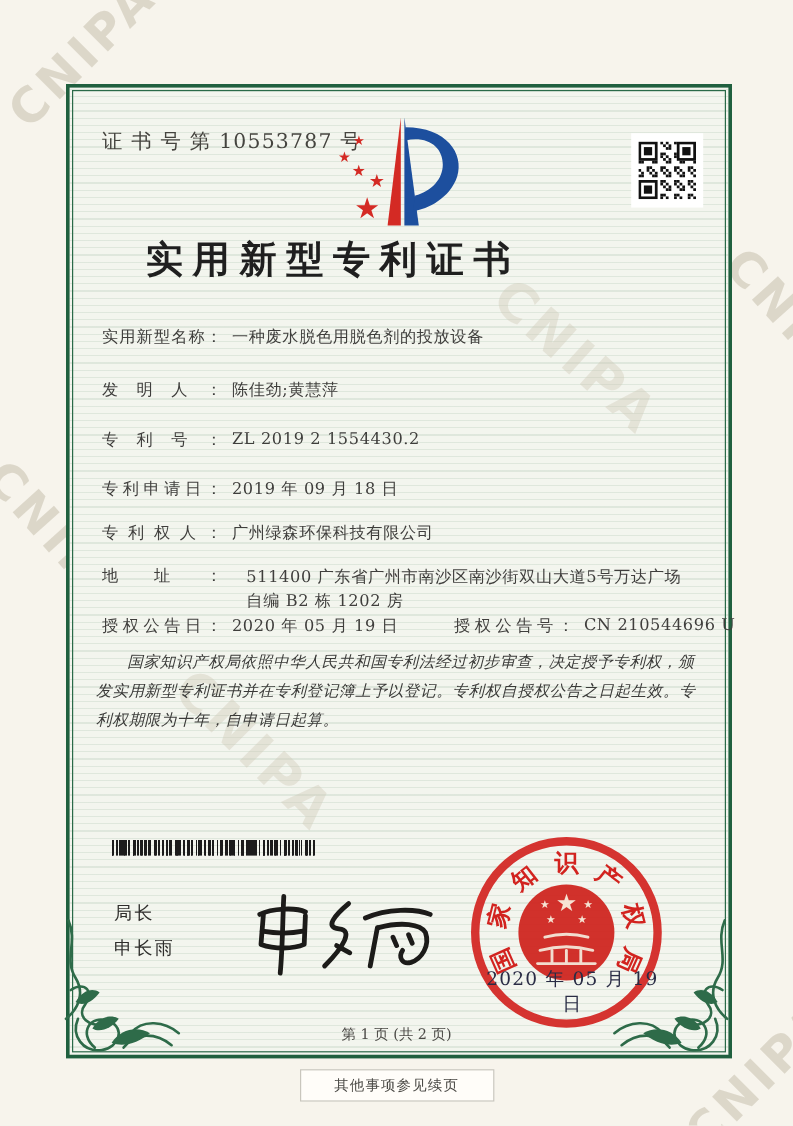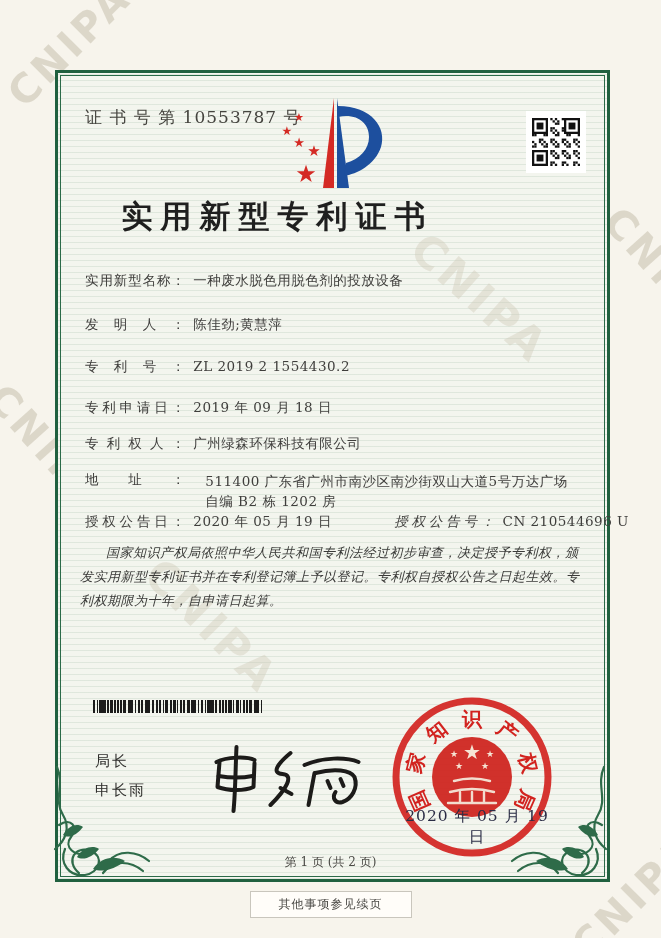--- a/index.html
+++ b/index.html
@@ -254,21 +254,21 @@
   <span class="flabel">专利权人：</span>
   <span class="fvalue">广州绿森环保科技有限公司</span>
 </div>
 <div class="row" style="top:471px">
   <span class="flabel">地址：</span>
   <span class="addr-lines"><span>511400 广东省广州市南沙区南沙街双山大道5号万达广场</span><br><span>自编 B2 栋 1202 房</span></span>
 </div>
 <div class="row" style="top:513px">
   <span class="flabel">授权公告日：</span>
   <span class="fvalue">2020 年 05 月 19 日</span>
-  <span class="flabel" style="margin-left:58px;font-style:italic;">授权公告号：</span>
+  <span class="flabel" style="margin-left:42px;">授权公告号：</span>
   <span class="fvalue">CN 210544696 U</span>
 </div>
 
 <div class="content" id="paras">
   <p>国家知识产权局依照中华人民共和国专利法经过初步审查，决定授予专利权，颁发实用新型专利证书并在专利登记簿上予以登记。专利权自授权公告之日起生效。专利权期限为十年，自申请日起算。</p>
 </div>
 
 <div class="content" id="barcode"></div>
 
 <div class="content" id="director-title">局长</div>

